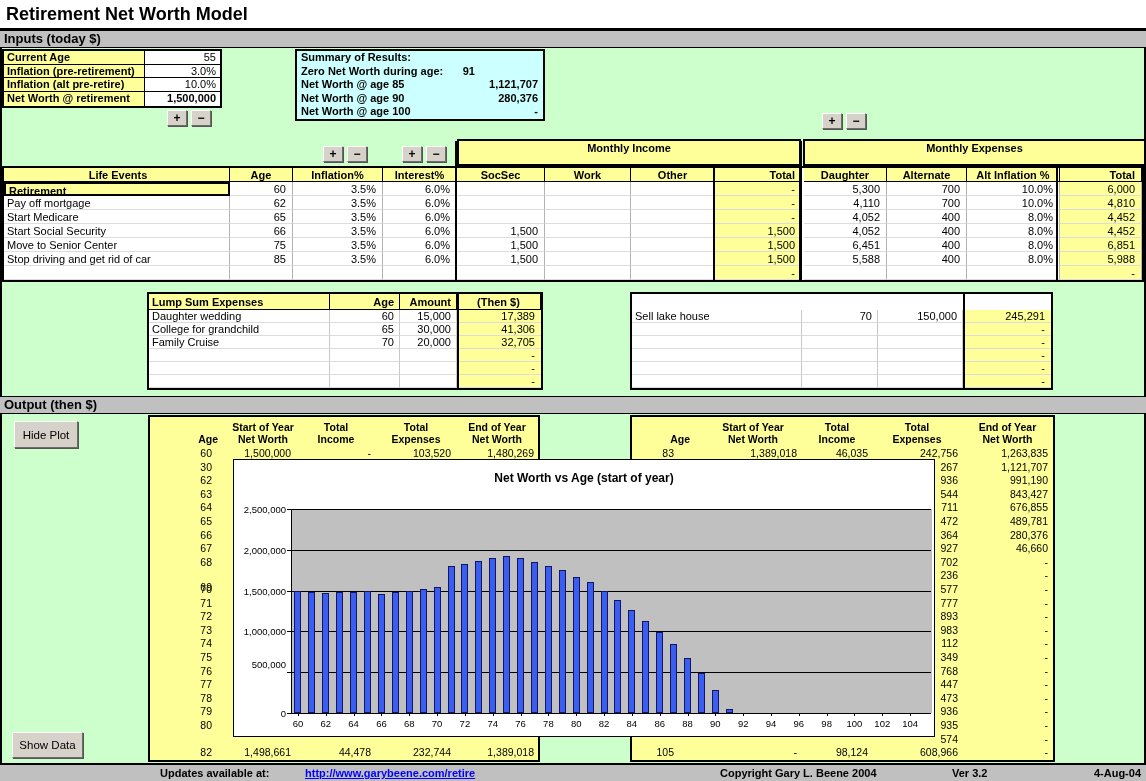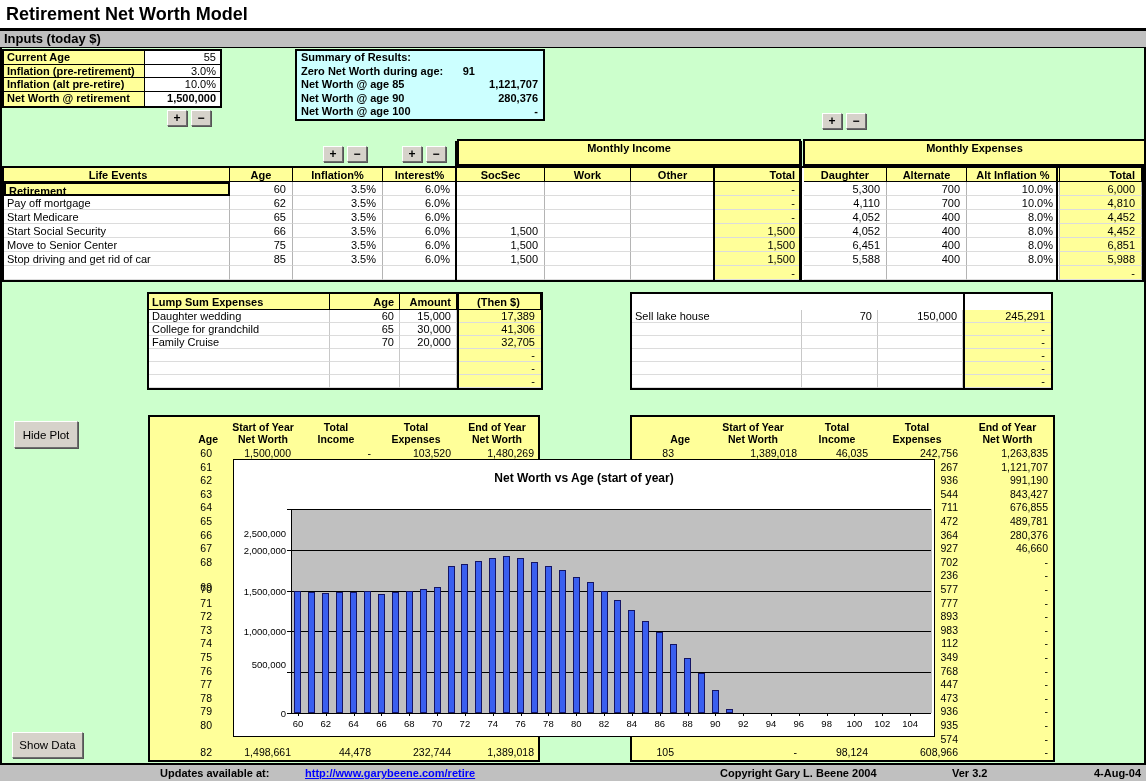--- a/index.html
+++ b/index.html
@@ -357,20 +357,21 @@
         <div class="grow" style="top: 65px; height: 13px;">
           <div class="gcell" style="left: 0px; width: 170px; text-align: left; padding-left: 3px;"></div>
           <div class="gcell" style="left: 170px; width: 76px; text-align: right; padding-right: 5px;"></div>
           <div class="gcell" style="left: 246px; width: 85px; text-align: right; padding-right: 5px;"></div>
           <div class="gcell yc" style="left: 331px; width: 88px; text-align: right; padding-right: 6px;">-</div>
         </div>
       </div>
     <div class="vdiv" style="left:331px;"></div>
   </div>
 
+  <div class="abs bar" style="left:0;top:396px;width:1146px;height:18px;">Output (then $)</div>
 
   <button class="abs btn3d" id="hide-plot">Hide Plot</button>
   <button class="abs btn3d" id="show-data">Show Data</button>
 
   <div class="abs out" id="out-left" style="left:148px;width:392px;">
     <div class="ohead">
         <div class="grow" style="top: 0px; height: 30px;">
           <div class="gcell" style="left: 0px; width: 80px; text-align: right; padding-right: 12px; padding-top: 16px;">Age</div>
           <div class="gcell" style="left: 80px; width: 66px; text-align: center; padding-top: 4px;">Start of Year
 Net Worth</div>
@@ -384,21 +385,21 @@
       </div>
     <div class="orows">
         <div class="grow" style="top: 0px; height: 13.6px;">
           <div class="gcell" style="left: 0px; width: 80px; text-align: right; padding-right: 18px;">60</div>
           <div class="gcell" style="left: 80px; width: 66px; text-align: right; padding-right: 5px;">1,500,000</div>
           <div class="gcell" style="left: 146px; width: 80px; text-align: right; padding-right: 5px;">-</div>
           <div class="gcell" style="left: 226px; width: 80px; text-align: right; padding-right: 5px;">103,520</div>
           <div class="gcell" style="left: 306px; width: 82px; text-align: right; padding-right: 4px;">1,480,269</div>
         </div>
         <div class="grow" style="top: 13.6px; height: 13.6px;">
-          <div class="gcell" style="left: 0px; width: 80px; text-align: right; padding-right: 18px;">61</div>
+          <div class="gcell" style="left: 0px; width: 80px; text-align: right; padding-right: 18px;">30</div>
           <div class="gcell" style="left: 80px; width: 66px; text-align: right; padding-right: 5px;"></div>
           <div class="gcell" style="left: 146px; width: 80px; text-align: right; padding-right: 5px;"></div>
           <div class="gcell" style="left: 226px; width: 80px; text-align: right; padding-right: 5px;"></div>
           <div class="gcell" style="left: 306px; width: 82px; text-align: right; padding-right: 4px;"></div>
         </div>
         <div class="grow" style="top: 27.2px; height: 13.6px;">
           <div class="gcell" style="left: 0px; width: 80px; text-align: right; padding-right: 18px;">62</div>
           <div class="gcell" style="left: 80px; width: 66px; text-align: right; padding-right: 5px;"></div>
           <div class="gcell" style="left: 146px; width: 80px; text-align: right; padding-right: 5px;"></div>
           <div class="gcell" style="left: 226px; width: 80px; text-align: right; padding-right: 5px;"></div>
@@ -731,21 +732,21 @@
       <div class="ytick" style="top: 171.4px;"></div>
       <div class="ylab" style="top: 166.4px;">1,000,000</div>
       <div class="gridline" style="top: 130.6px;"></div>
       <div class="ytick" style="top: 130.6px;"></div>
       <div class="ylab" style="top: 125.6px;">1,500,000</div>
       <div class="gridline" style="top: 89.8px;"></div>
       <div class="ytick" style="top: 89.8px;"></div>
       <div class="ylab" style="top: 84.8px;">2,000,000</div>
       <div class="gridline" style="top: 49px;"></div>
       <div class="ytick" style="top: 49px;"></div>
-      <div class="ylab" style="top: 44px; margin-top: 24px;">2,500,000</div>
+      <div class="ylab" style="top: 44px;">2,500,000</div>
       <div class="gridline" style="top: 253px;"></div>
       <div class="cbar" style="left: 60.4565px; width: 7px; top: 131px; height: 122px; background: rgb(58, 95, 240);"></div>
       <div class="cbar" style="left: 74.3696px; width: 7px; top: 132px; height: 121px; background: rgb(58, 95, 240);"></div>
       <div class="cbar" style="left: 88.2826px; width: 7px; top: 133px; height: 120px; background: rgb(58, 95, 240);"></div>
       <div class="cbar" style="left: 102.196px; width: 7px; top: 132px; height: 121px; background: rgb(58, 95, 240);"></div>
       <div class="cbar" style="left: 116.109px; width: 7px; top: 132px; height: 121px; background: rgb(58, 95, 240);"></div>
       <div class="cbar" style="left: 130.022px; width: 7px; top: 131px; height: 122px; background: rgb(58, 95, 240);"></div>
       <div class="cbar" style="left: 143.935px; width: 7px; top: 134px; height: 119px; background: rgb(58, 95, 240);"></div>
       <div class="cbar" style="left: 157.848px; width: 7px; top: 132px; height: 121px; background: rgb(58, 95, 240);"></div>
       <div class="cbar" style="left: 171.761px; width: 7px; top: 131px; height: 122px; background: rgb(58, 95, 240);"></div>

